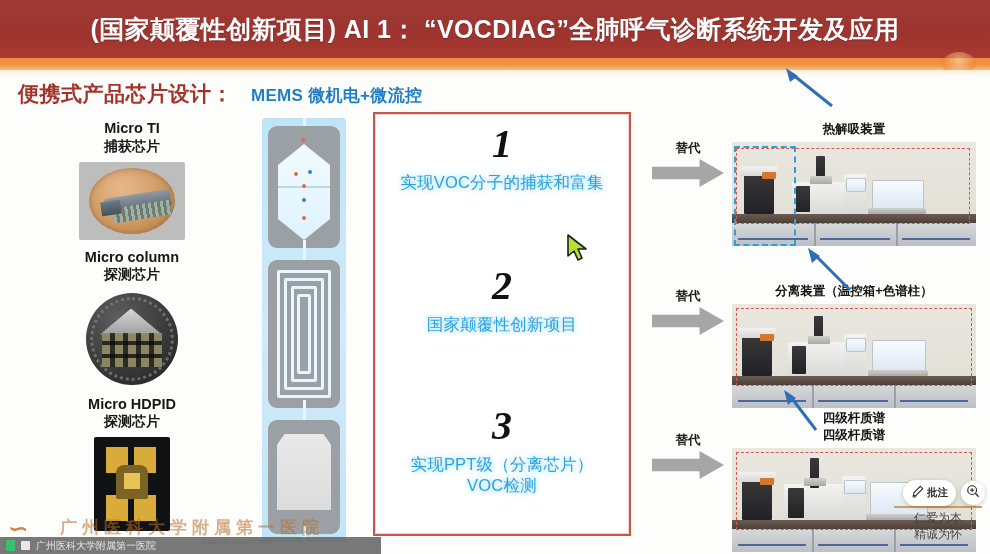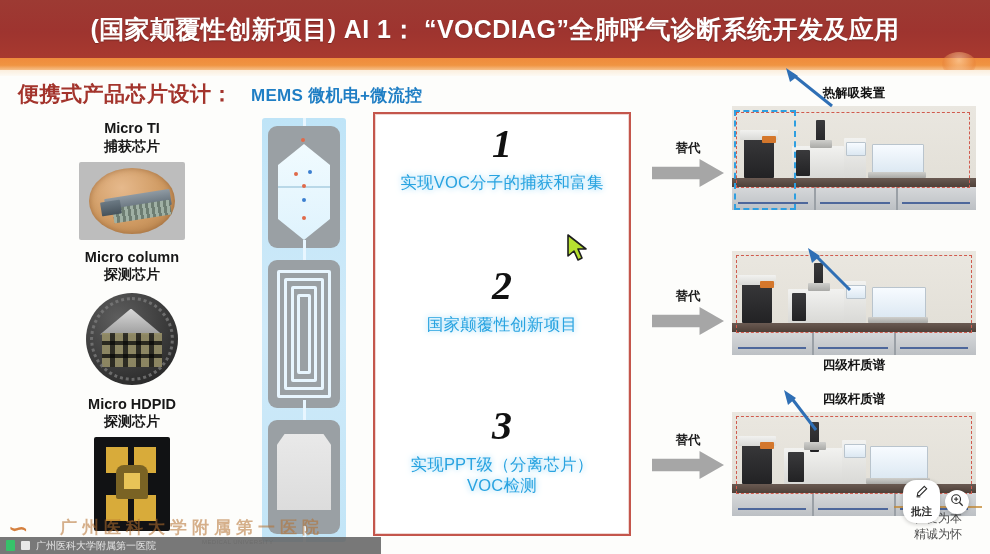--- a/index.html
+++ b/index.html
@@ -130,21 +130,21 @@
   .arrowgrp{position:absolute;width:80px;text-align:center;}
   .a1{left:648px;top:140px;} .a2{left:648px;top:288px;} .a3{left:648px;top:432px;}
   .arrow-label{font-size:12.5px;font-weight:700;color:#1c1c1c;margin-bottom:2px;}
   .arrow-shape{width:72px;height:28px;background:#a6a6a6;margin:0 auto;
     clip-path:polygon(0 28%,66% 28%,66% 0,100% 50%,66% 100%,66% 72%,0 72%);}
 
   
   .photogrp{position:absolute;left:732px;width:244px;}
   .p1{top:86px;} .p2{top:248px;} .p3{top:392px;}
   .photo-cap{text-align:center;font-size:12.5px;font-weight:700;color:#131313;
-    line-height:1.2;height:17px;}
+    line-height:1.2;height:17px;margin-top:36px;}
   .photo-cap-btm{text-align:center;font-size:12.5px;font-weight:700;color:#131313;margin-top:2px;}
   .lab{position:relative;width:244px;height:104px;margin-top:3px;overflow:hidden;
     background:#e9e6df;}
   .lab-wall{position:absolute;left:0;top:0;width:244px;height:72px;
     background:linear-gradient(180deg,#eae7e0,#e3e0d8);}
   .lab-bench{position:absolute;left:0;top:72px;width:244px;height:9px;
     background:linear-gradient(180deg,#6a5a52,#4e4038);}
   .lab-cab{position:absolute;left:0;top:81px;width:244px;height:23px;
     background:linear-gradient(180deg,#d6d8da,#bcc0c4);}
   .cab-seam{position:absolute;top:81px;width:2px;height:23px;background:#9aa0a6;}
@@ -175,21 +175,21 @@
   
   .callig{position:absolute;right:10px;top:510px;width:84px;text-align:center;
     color:#3b3b3b;font-size:12px;line-height:1.35;opacity:.9;
     font-family:"Liberation Serif","DejaVu Serif",serif;}
   .callig-rule{position:absolute;right:8px;top:506px;width:88px;height:2px;
     background:#c2862f;opacity:.75;}
 
   
   .tools{position:absolute;left:903px;top:480px;display:flex;align-items:center;gap:5px;}
   .tool-pill{display:flex;align-items:center;gap:3px;background:#ffffff;
-    border-radius:13px;padding:4px 8px;box-shadow:0 1px 4px rgba(0,0,0,.22);flex-direction:column;}
+    border-radius:13px;padding:4px 8px;box-shadow:0 1px 4px rgba(0,0,0,.22);}
   .tool-label{font-size:10.5px;color:#2b2b2b;font-weight:600;}
   .tool-round{width:24px;height:24px;border-radius:50%;background:#ffffff;
     display:flex;align-items:center;justify-content:center;
     box-shadow:0 1px 4px rgba(0,0,0,.22);}
 
   
   .botbar{position:absolute;left:0;top:537px;width:375px;height:17px;
     background:rgba(96,96,96,.85);display:flex;align-items:center;gap:6px;padding-left:6px;}
   .botbar-dot{width:9px;height:11px;background:#37c26a;border-radius:1px;}
   .botbar-sq{width:9px;height:9px;background:#e8e8e8;border-radius:1px;}
@@ -345,20 +345,21 @@
     </div>
     <div class="callout" style="left:46px;top:-20px;">
       <svg width="60" height="42" viewBox="0 0 60 42">
         <line x1="54" y1="40" x2="14" y2="8" stroke="#2f6fb5" stroke-width="3"></line>
         <polygon points="8,2 20,10 12,16" fill="#2f6fb5"></polygon>
       </svg>
     </div>
   </div>
 
   <div class="photogrp p2">
+    <div class="photo-cap">分离装置（温控箱+色谱柱）</div>
     <div class="lab">
       <div class="lab-wall"></div>
       <div class="instr i-dark" style="left:10px;top:28px;width:30px;height:44px;"></div>
       <div class="instr i-lite" style="left:6px;top:24px;width:38px;height:10px;"></div>
       <div class="instr i-orange" style="left:28px;top:30px;width:14px;height:7px;"></div>
       <div class="instr i-lite" style="left:56px;top:38px;width:56px;height:34px;"></div>
       <div class="instr i-dark" style="left:60px;top:42px;width:14px;height:28px;"></div>
       <div class="instr i-dark" style="left:82px;top:12px;width:9px;height:28px;"></div>
       <div class="instr i-mid" style="left:76px;top:32px;width:22px;height:8px;"></div>
       <div class="instr i-lite" style="left:112px;top:30px;width:22px;height:42px;"></div>

